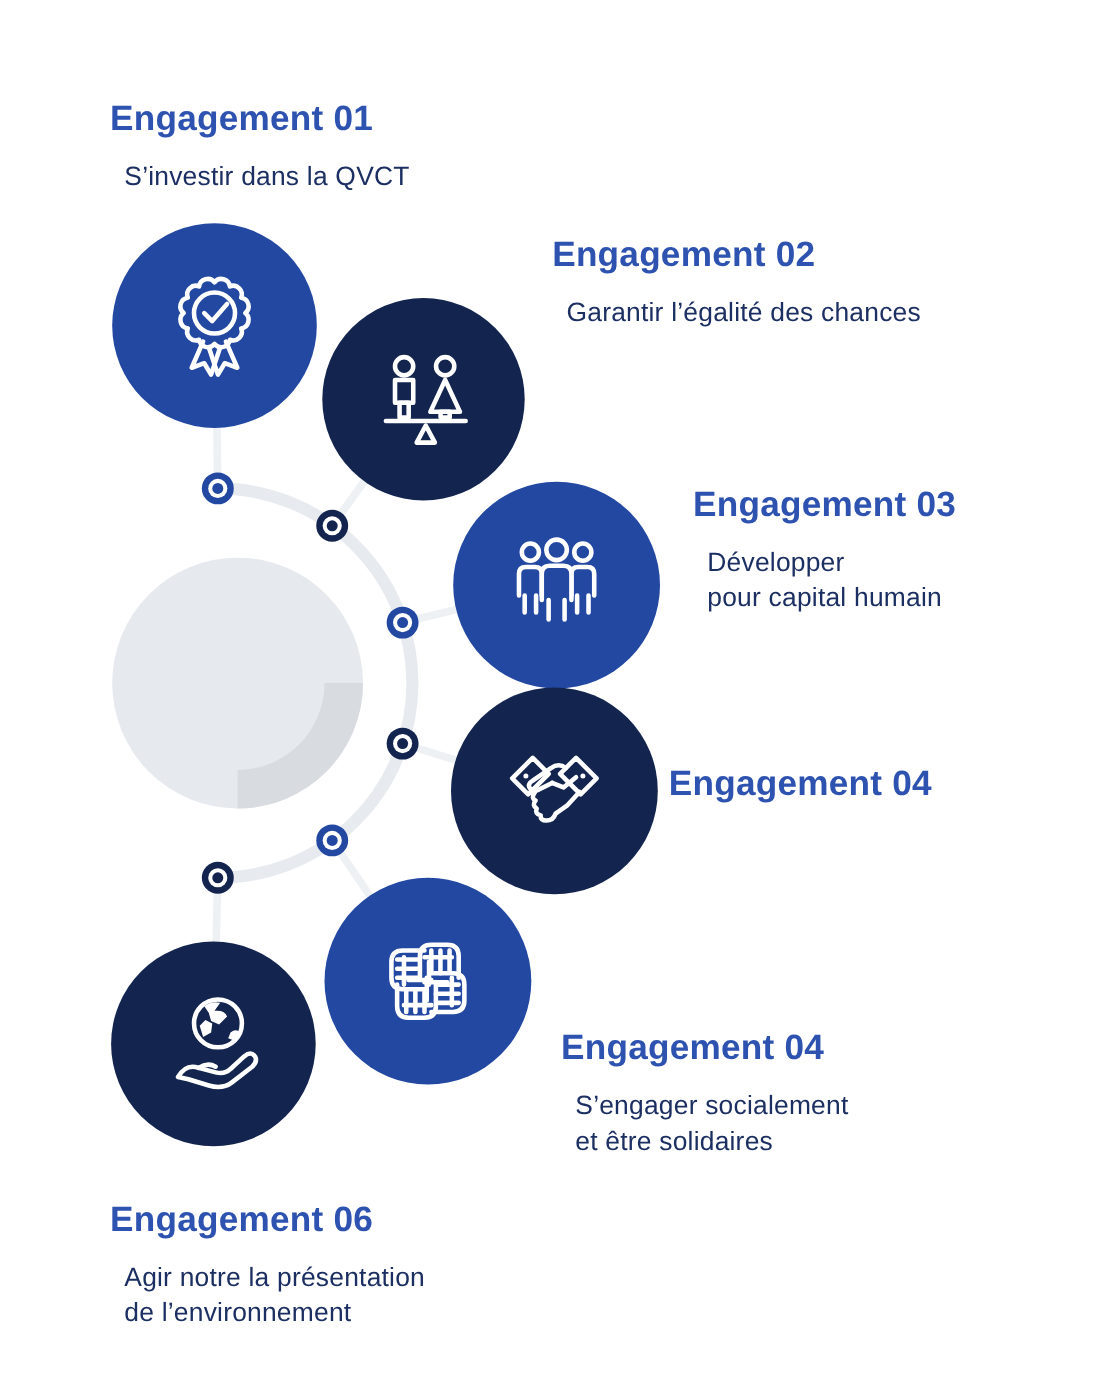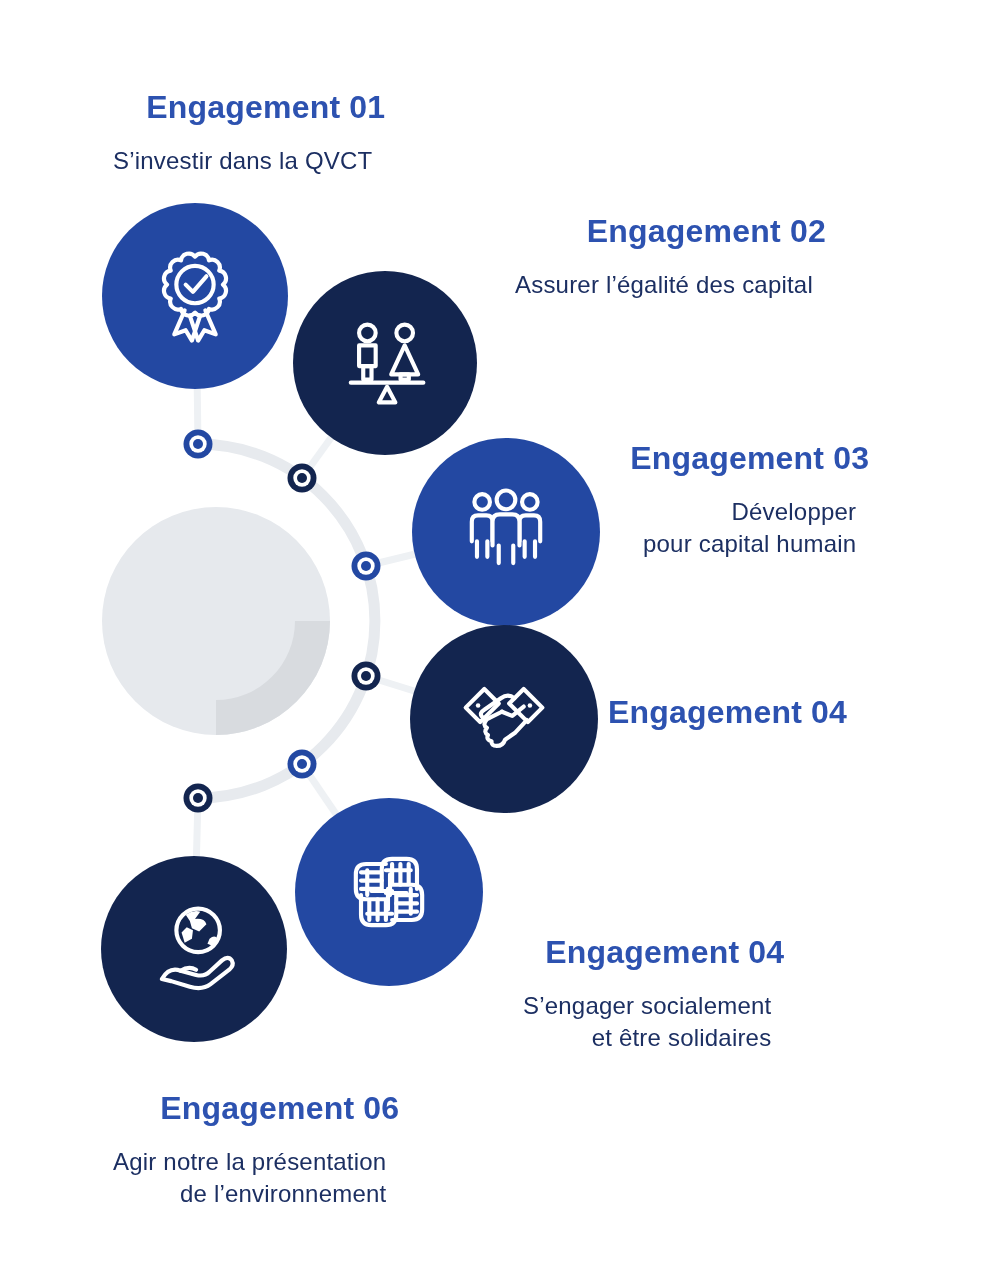--- a/index.html
+++ b/index.html
@@ -3,21 +3,20 @@
 <meta charset="utf-8">
 <style>
   html, body { margin: 0; padding: 0; background: #ffffff; }
   .canvas {
     position: relative;
     width: 1000px;
     height: 1270px;
     background: #ffffff;
     overflow: hidden;
     font-family: "Liberation Sans", sans-serif;
-    text-align: right;
   }
   .connector-svg {
     position: absolute;
     left: 0; top: 0;
     width: 1000px; height: 1270px;
   }
   .icon {
     position: absolute;
     width: 114px; height: 114px;
     pointer-events: none;
@@ -203,21 +202,21 @@
       </g>
     </svg>
   </div>
 
   <div class="label l1">
     <h2>Engagement 01</h2>
     <p>S’investir dans la QVCT</p>
   </div>
   <div class="label l2">
     <h2>Engagement 02</h2>
-    <p>Assurer l’égalité des capital</p>
+    <p>Garantir l’égalité des chances</p>
   </div>
   <div class="label l3">
     <h2>Engagement 03</h2>
     <p>Développer
 pour capital humain</p>
   </div>
   <div class="label l4">
     <h2>Engagement 04</h2>
   </div>
   <div class="label l5">

